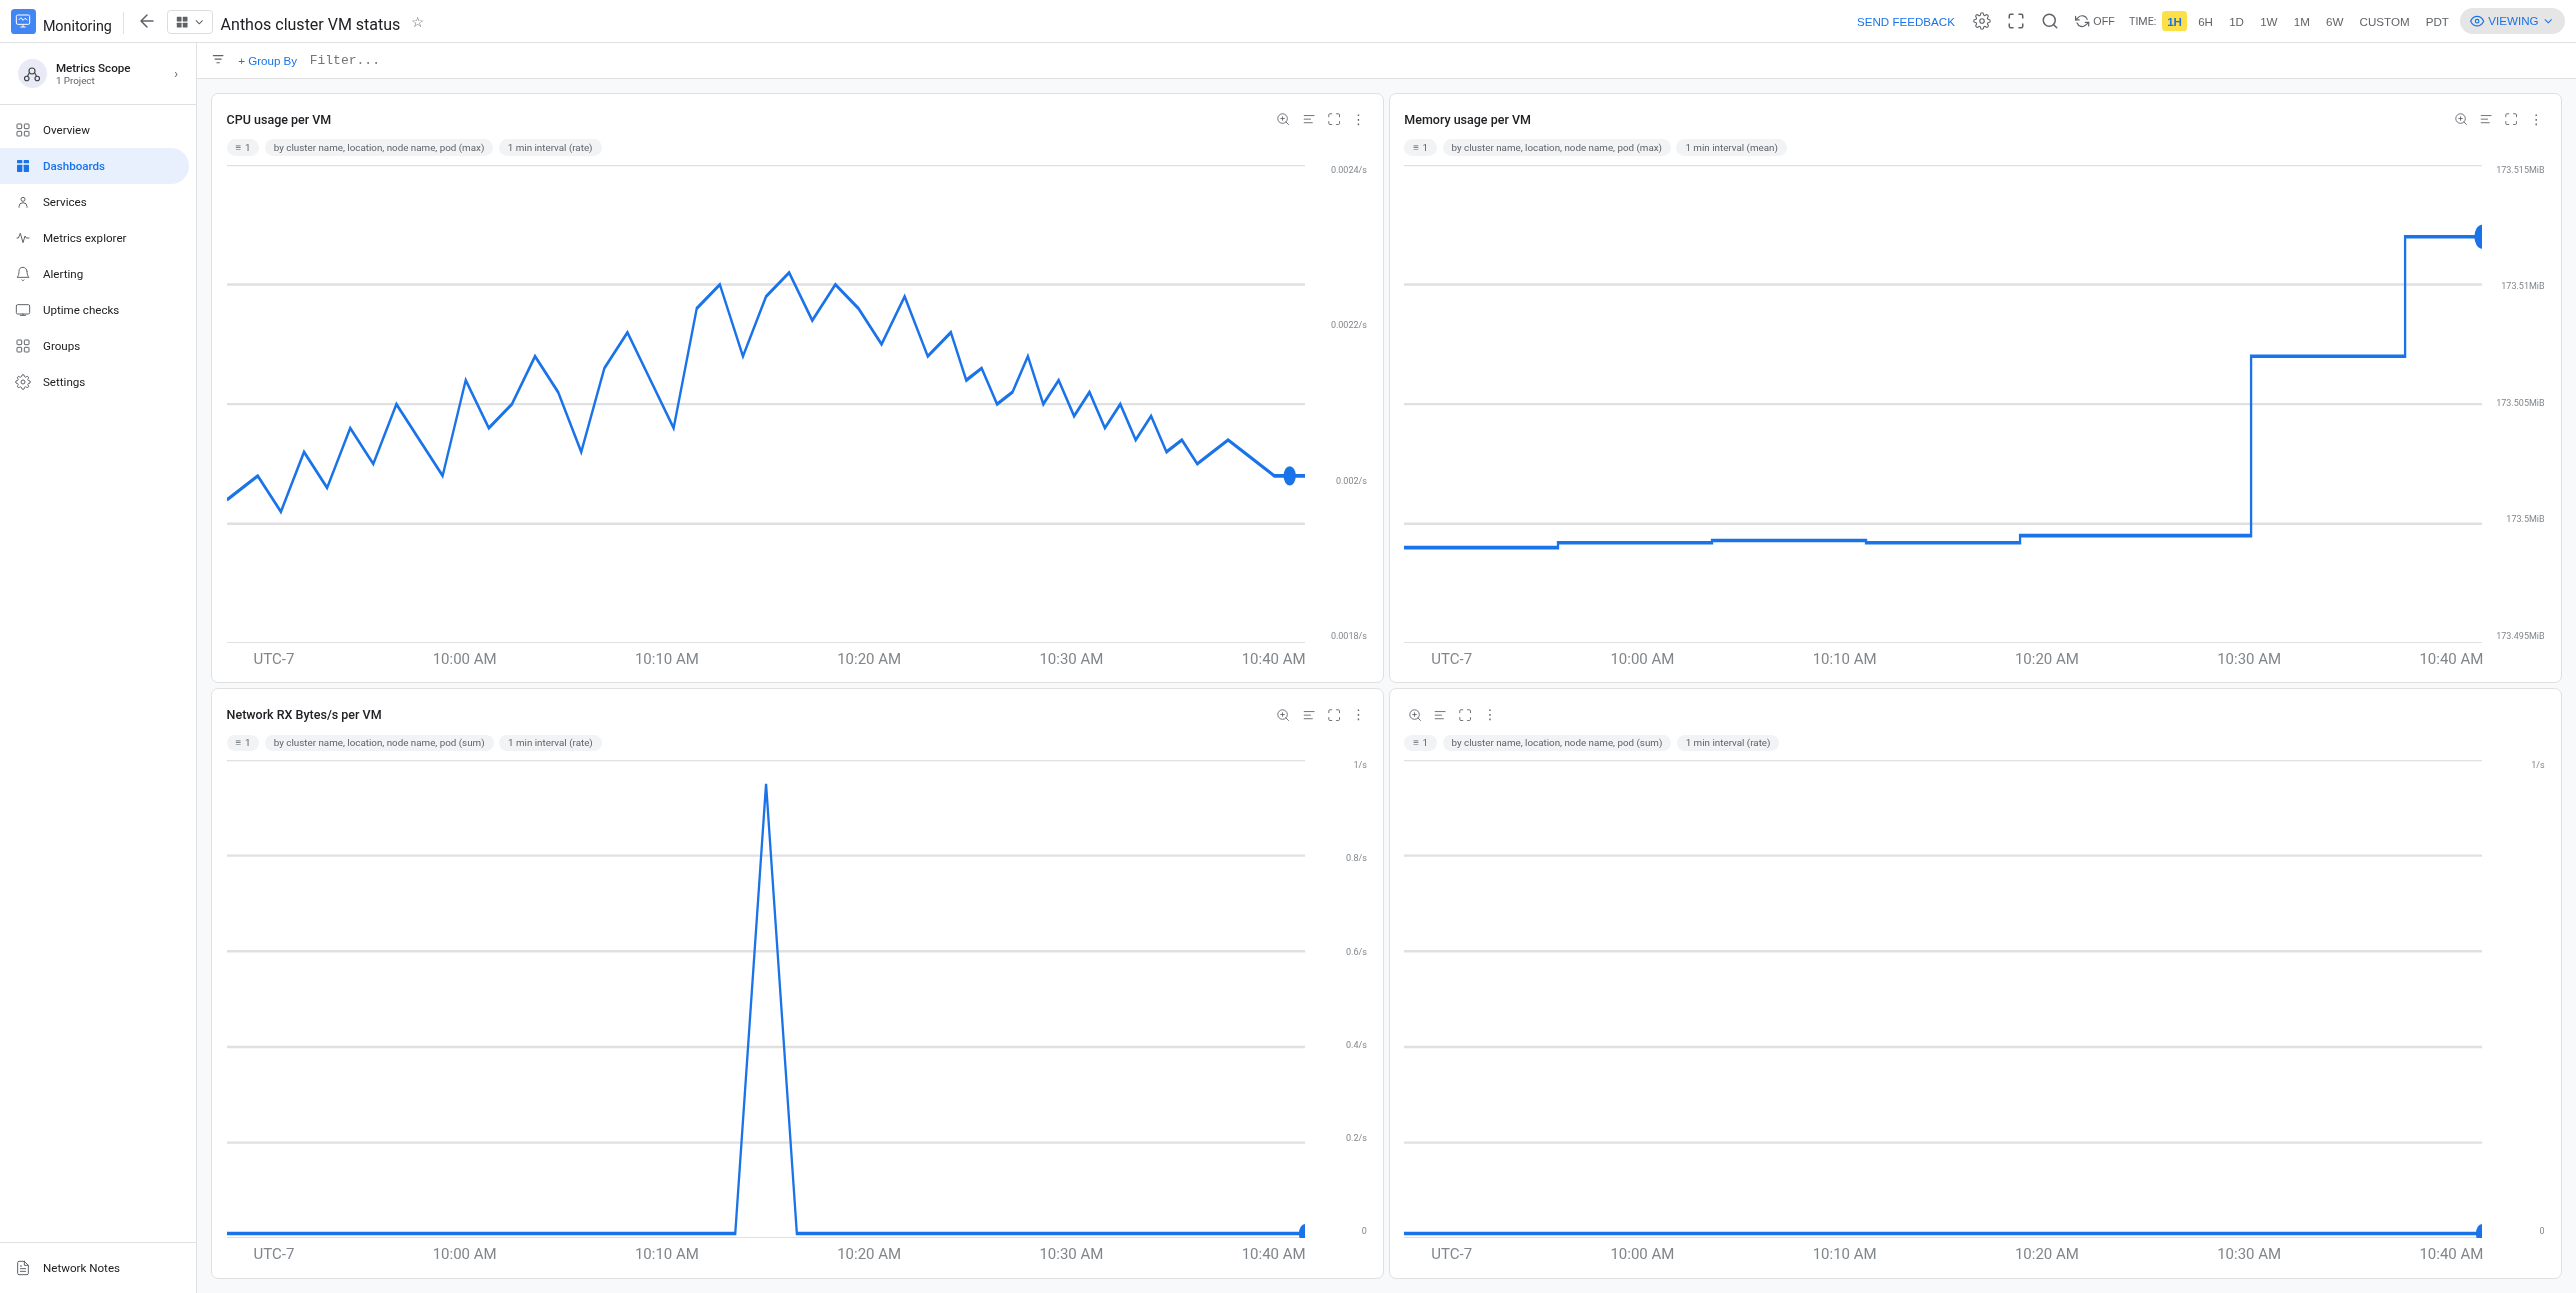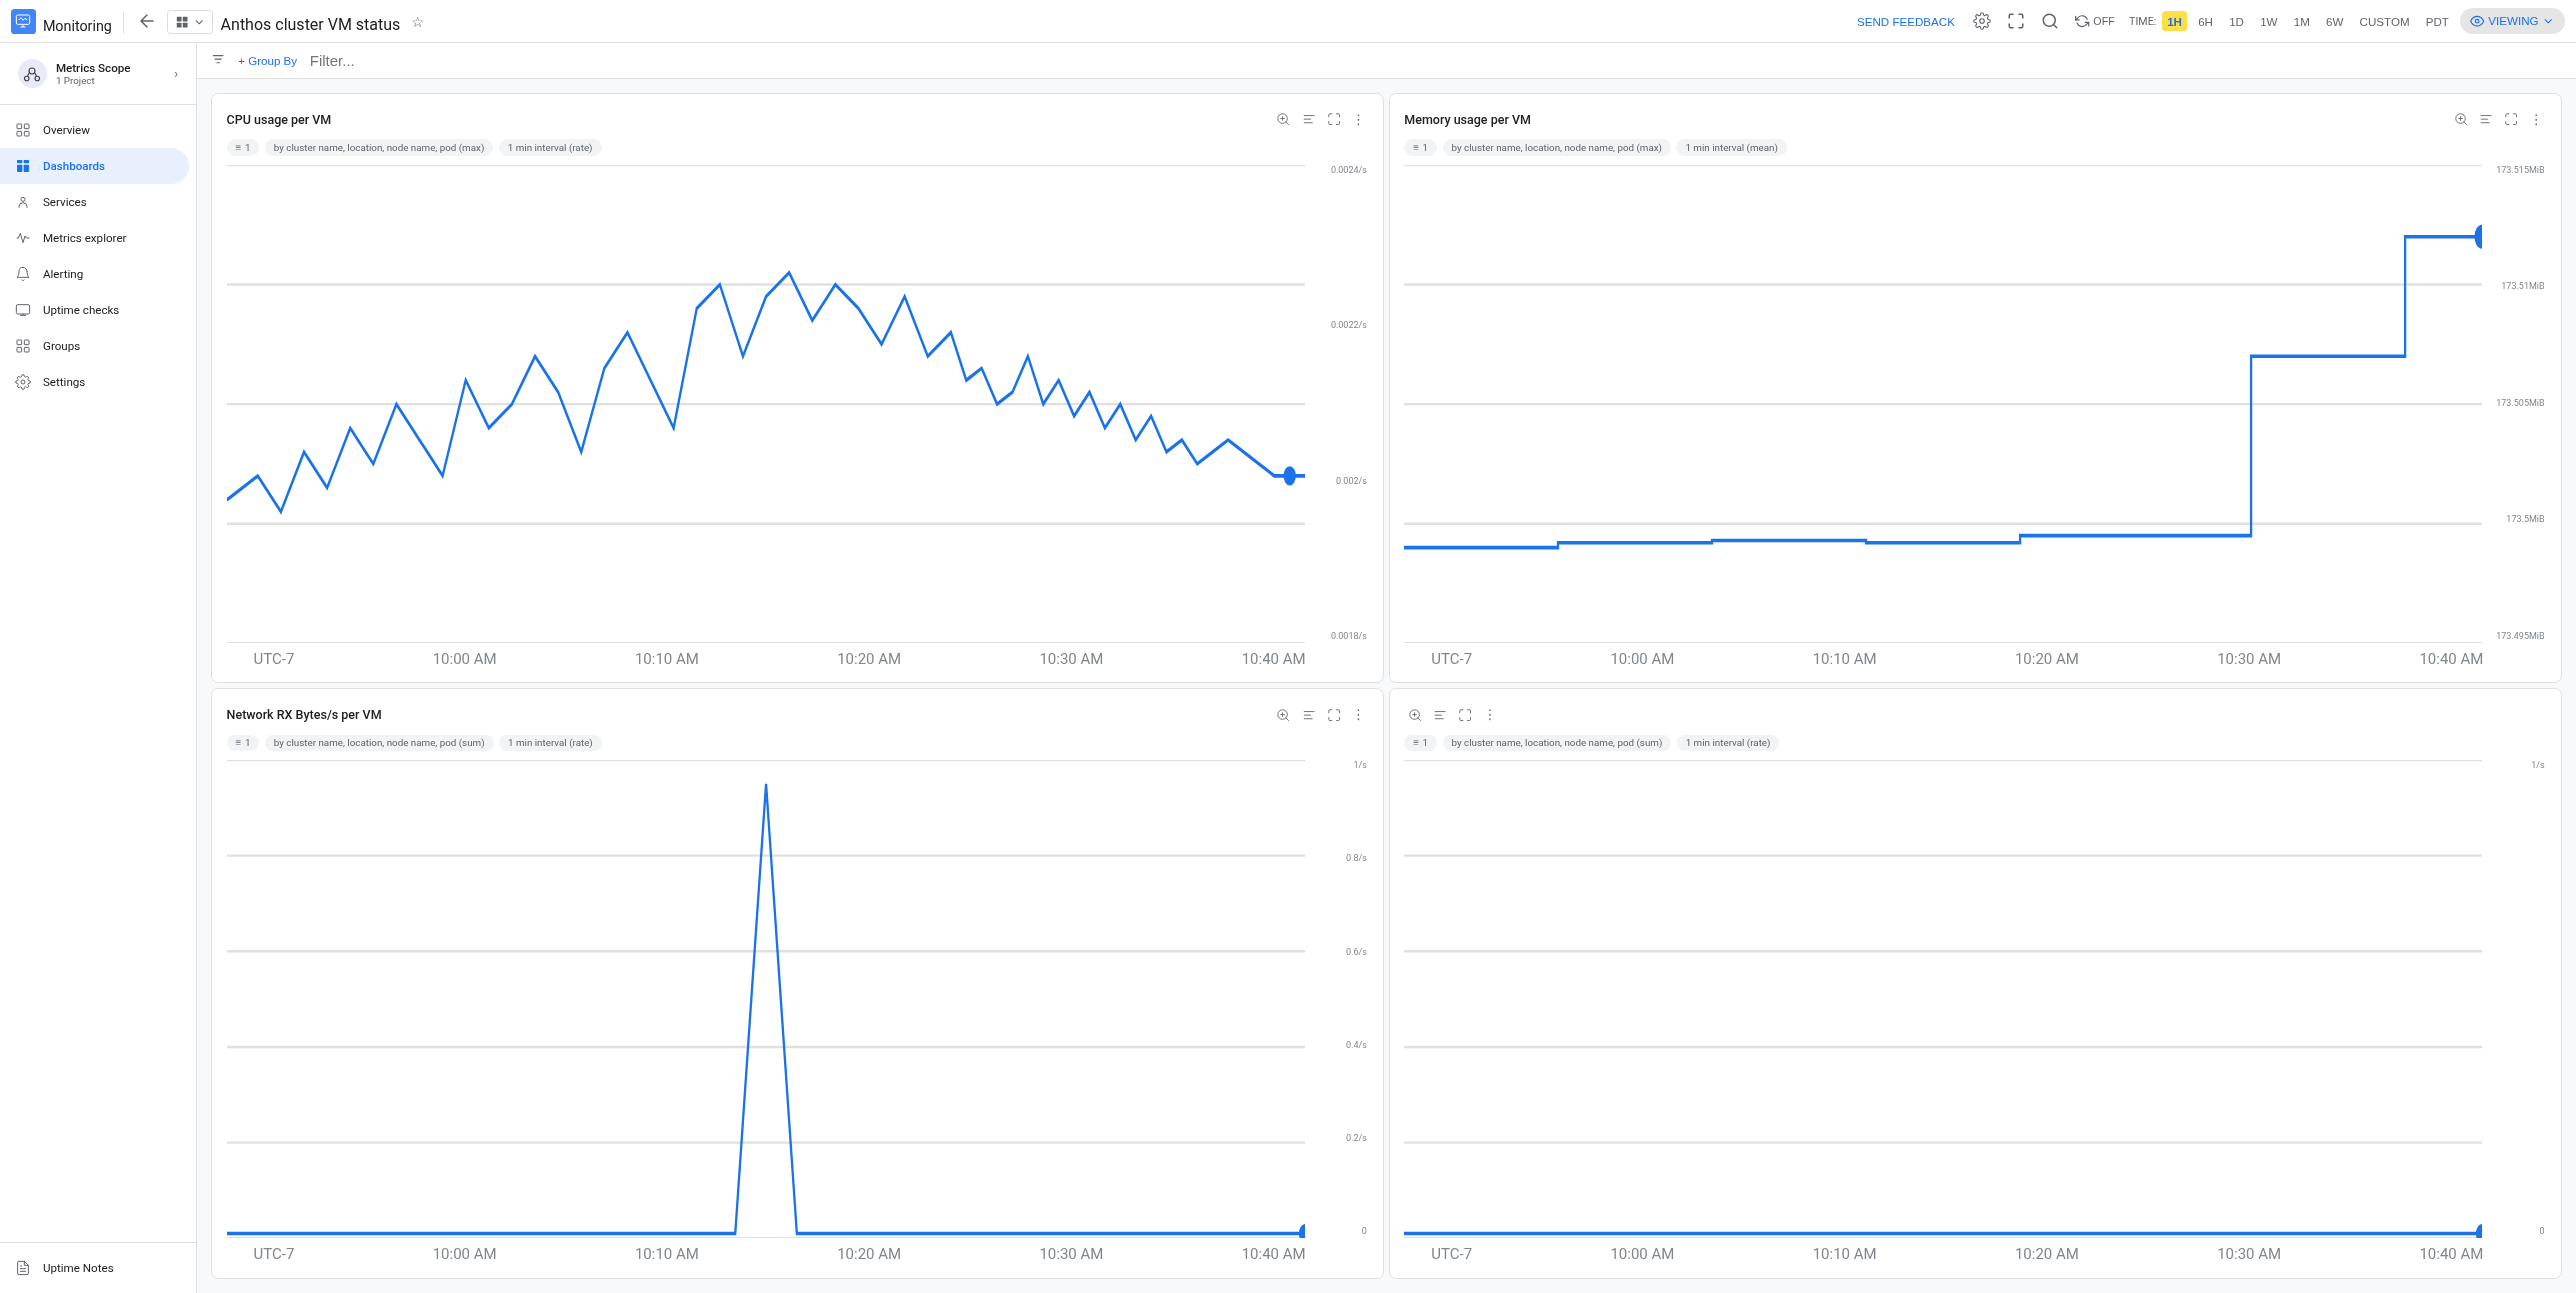--- a/index.html
+++ b/index.html
@@ -40,21 +40,21 @@
     .nav-item { display: flex; align-items: center; gap: 10.7px; padding: 9px 14.3px; cursor: pointer; color: #202124; border-radius: 0 18px 18px 0; margin-right: 7.2px; font-size: 11.6px; }
     .nav-item.active { background: #e8f0fe; color: #1a73e8; font-weight: 500; }
     .nav-item .nav-icon { width: 18px; height: 18px; display: flex; align-items: center; justify-content: center; font-size: 14.3px; flex-shrink: 0; }
     .sidebar-bottom { padding: 7.2px 0; border-top: 0.9px solid #e0e0e0; }
 
     
     .content { flex: 1; display: flex; flex-direction: column; overflow: hidden; }
     .toolbar { display: flex; align-items: center; gap: 7.2px; padding: 7.2px 14.3px; background: #fff; border-bottom: 0.9px solid #e0e0e0; flex-shrink: 0; }
     .filter-icon { color: #5f6368; font-size: 14.3px; }
     .group-by-btn { display: flex; align-items: center; gap: 3.6px; border: none; background: none; cursor: pointer; color: #1a73e8; font-size: 11.6px; font-weight: 500; padding: 3.6px 5.4px; }
-    .filter-input { border: none; outline: none; font-size: 15px; color: #5f6368; flex: 1; background: transparent; }
+    .filter-input { border: none; outline: none; font-size: 13px; color: #5f6368; flex: 1; background: transparent; font-family: Liberation Mono, monospace; }
 
     
     .charts-grid { display: grid; grid-template-columns: 1fr 1fr; gap: 5px; padding: 14.3px; overflow-y: auto; flex: 1; }
     .chart-card { background: #fff; border: 0.9px solid #e0e0e0; border-radius: 7.2px; padding: 14.3px; display: flex; flex-direction: column; min-height: 304px; }
     .chart-header { display: flex; align-items: center; margin-bottom: 9px; }
     .chart-title { font-size: 12.5px; font-weight: 500; color: #202124; flex: 1; }
     .chart-actions { display: flex; gap: 3.6px; align-items: center; }
     .chart-action-btn { background: none; border: none; cursor: pointer; color: #5f6368; padding: 3.6px; border-radius: 3.6px; font-size: 13.4px; display: flex; align-items: center; justify-content: center; }
     .chart-tags { display: flex; gap: 5.4px; flex-wrap: wrap; margin-bottom: 9px; }
     .chart-tag { display: flex; align-items: center; gap: 3.6px; background: #f1f3f4; border-radius: 10.7px; padding: 2.7px 9px; font-size: 9.8px; color: #5f6368; }
@@ -258,21 +258,21 @@
     </div>
 
     <div class="sidebar-bottom">
       <div class="nav-item">
         <div class="nav-icon">
           <svg width="16" height="16" viewBox="0 0 24 24" fill="none">
               <path d="M14 2H6a2 2 0 00-2 2v16a2 2 0 002 2h12a2 2 0 002-2V8l-6-6z" stroke="#5f6368" stroke-width="1.5" stroke-linecap="round" stroke-linejoin="round"></path>
               <path d="M14 2v6h6M16 13H8M16 17H8M10 9H8" stroke="#5f6368" stroke-width="1.5" stroke-linecap="round" stroke-linejoin="round"></path>
             </svg>
         </div>
-        <span>Uptime Notes</span>
+        <span>Network Notes</span>
       </div>
     </div>
   </div>
 
   <div class="content">
 
     <div class="toolbar">
       <span class="filter-icon">
         <svg width="14.3" height="14.3" viewBox="0 0 24 24" fill="none">
             <path d="M4 6h16M7 12h10M10 18h4" stroke="#5f6368" stroke-width="2" stroke-linecap="round"></path>

